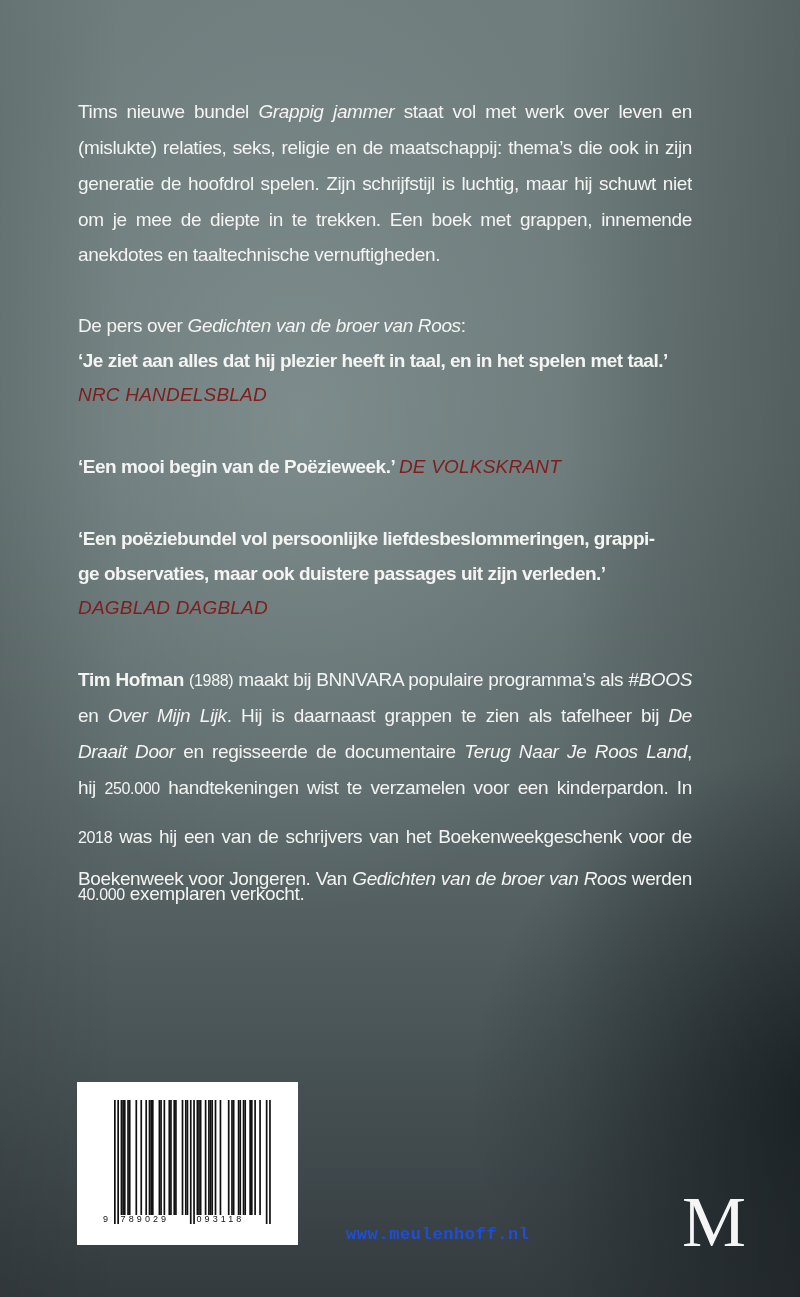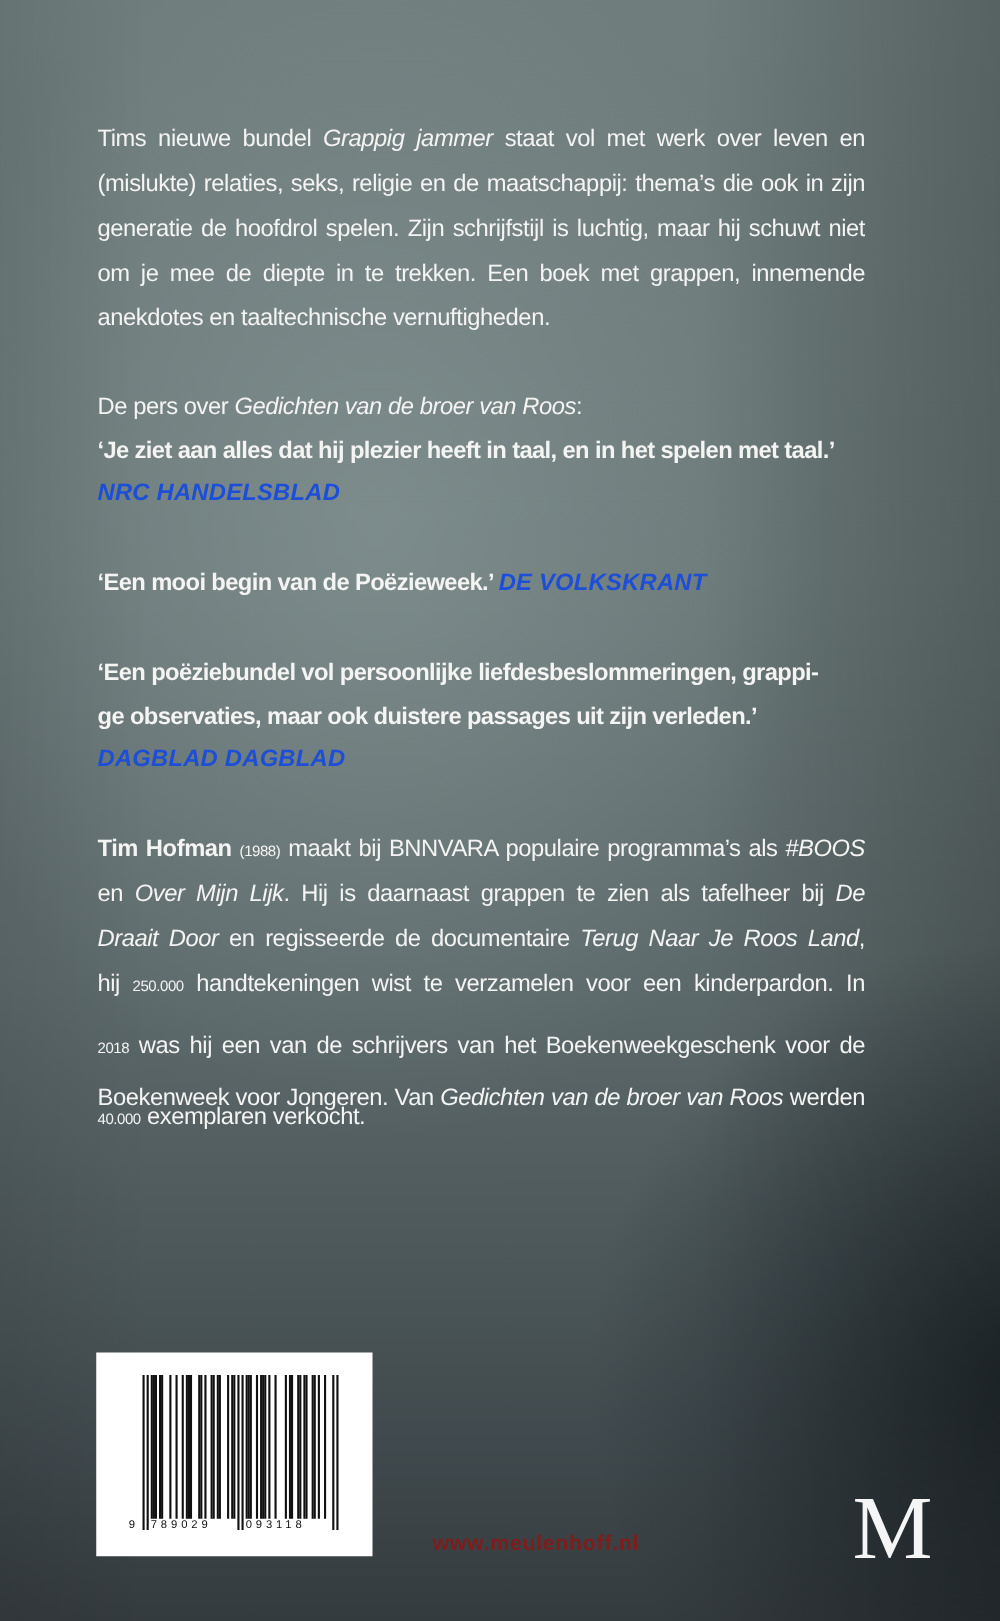--- a/index.html
+++ b/index.html
@@ -18,31 +18,31 @@
   }
   .line {
     position: absolute; left: 78px; width: 614px;
     font-size: 19px; line-height: 24px; white-space: nowrap;
     letter-spacing: -0.35px;
     transform-origin: left center;
   }
   .just { text-align: justify; text-align-last: justify; white-space: normal; height: 24px; overflow: hidden; }
   .bold { font-weight: bold; letter-spacing: -0.5px; }
   i, .it { font-style: italic; }
-  .src { color: #1d4ed8; font-style: italic; letter-spacing: 0.2px; font-weight: bold; }
-  .osf { font-size: 12px; }
+  .src { color: #7f1d1d; font-style: italic; letter-spacing: 0.2px; font-weight: normal; }
+  .osf { font-size: 16px; }
   #barcode-box {
     position: absolute; left: 77px; top: 1082px; width: 221px; height: 163px;
     background: #ffffff;
   }
   #barcode-svg { position: absolute; left: 0; top: 0; }
   .url {
     position: absolute; left: 346px; top: 1225px;
-    font-family: Liberation Sans, sans-serif; font-weight: bold; font-size: 17px;
-    letter-spacing: 0.6px; color: #7f1d1d;
+    font-family: Liberation Mono, monospace; font-weight: bold; font-size: 17px;
+    letter-spacing: 0.6px; color: #1d4ed8;
   }
   .logo {
     position: absolute; left: 682px; top: 1186px;
     font-family: "Liberation Serif", serif; font-size: 72px; line-height: 72px;
     color: #f5f5f5; font-weight: normal; letter-spacing: 0;
   }
 </style>
 </head>
 <body>
 

